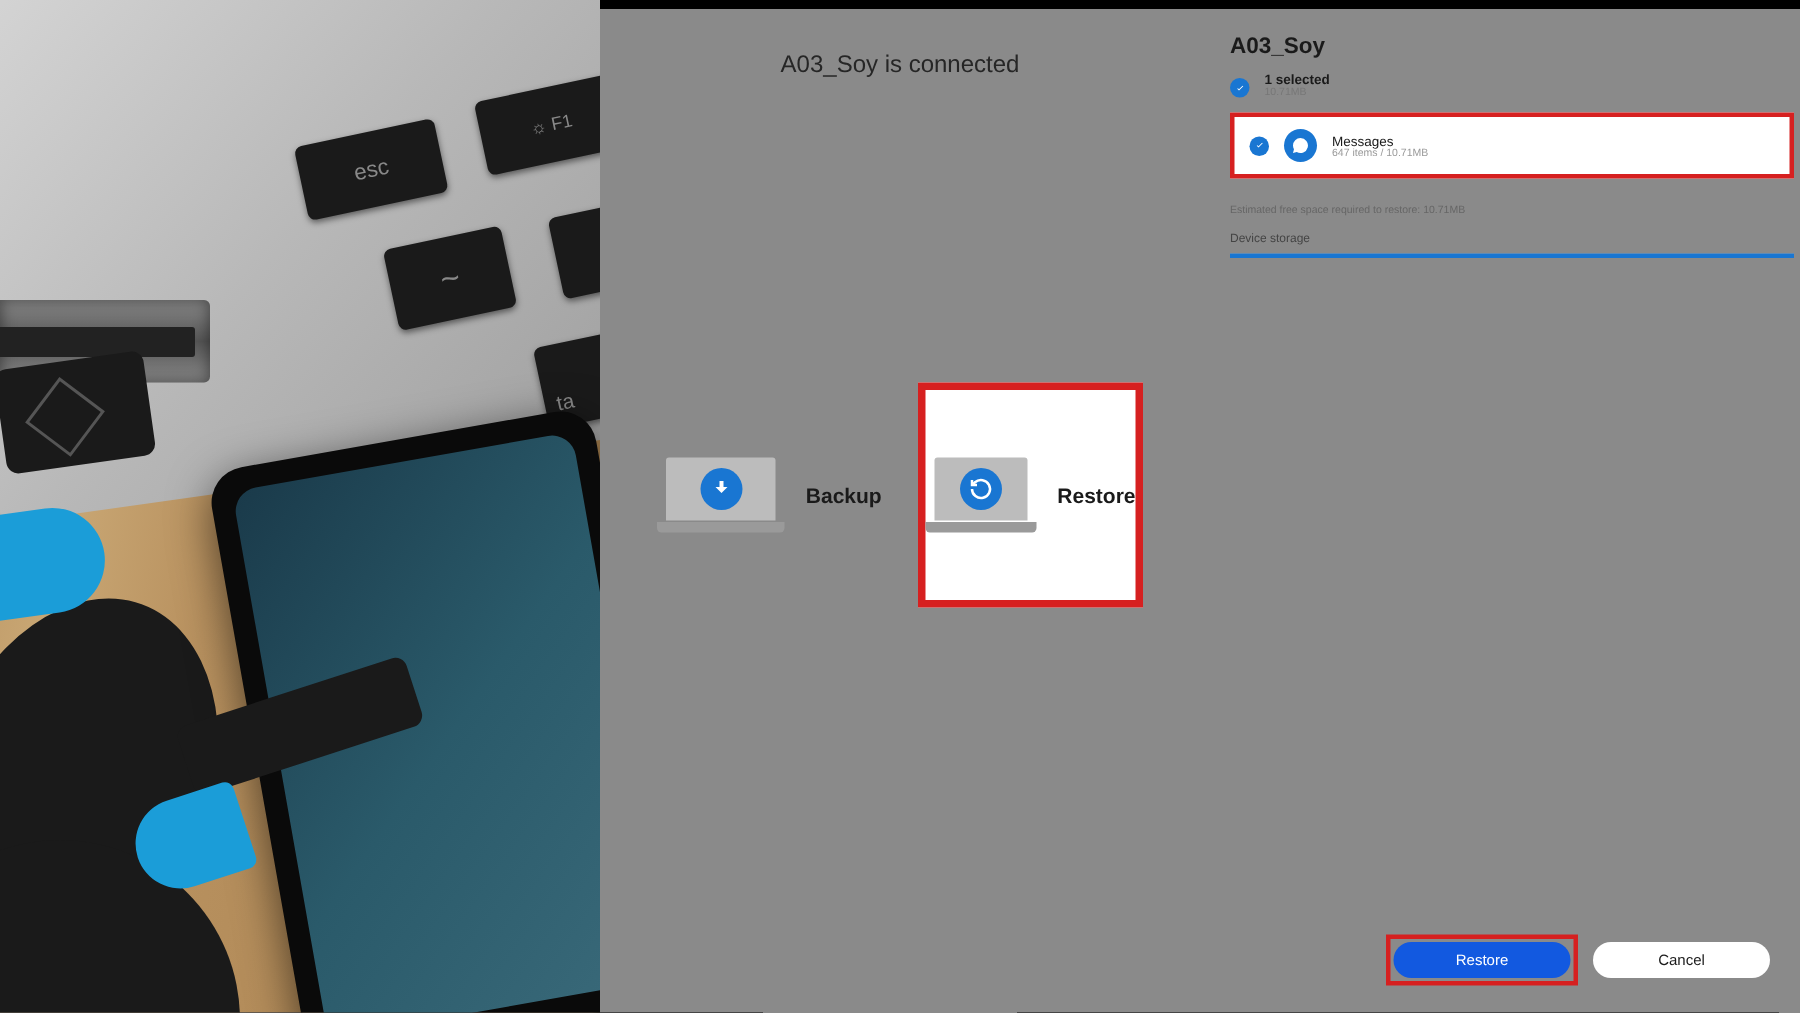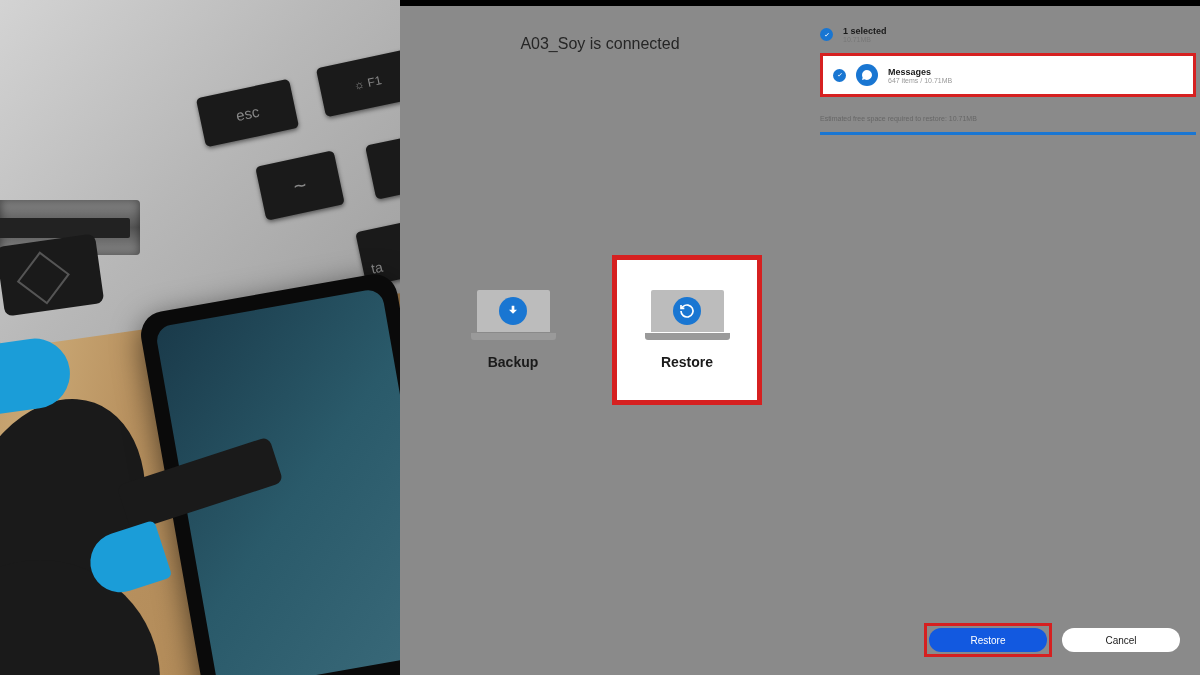--- a/index.html
+++ b/index.html
@@ -23,39 +23,39 @@
 .phone{position:absolute;right:-30px;top:290px;width:260px;height:400px;background:#0a0a0a;border-radius:24px;transform:rotate(-10deg);box-shadow:0 8px 30px rgba(0,0,0,0.6)}
 .phone-screen{position:absolute;left:15px;top:15px;right:15px;bottom:15px;background:linear-gradient(135deg,#1a3a4a 0%,#2a5a6a 50%,#3a6a7a 100%);border-radius:16px}
 .cable2{position:absolute;left:120px;top:460px;width:160px;height:48px;background:#1a1a1a;border-radius:8px;transform:rotate(-18deg)}
 .cable2::after{content:'';position:absolute;right:10px;top:14px;color:#666;font-size:11px;letter-spacing:2px}
 .cable2-blue{position:absolute;left:90px;top:530px;width:75px;height:60px;background:#1b9dd8;border-radius:40px 8px 8px 40px;transform:rotate(-18deg)}
 .cable2-wire{position:absolute;left:-80px;top:560px;width:240px;height:240px;background:#1a1a1a;border-radius:50%}
 
 .middle-panel{width:400px;height:675px;background:#8a8a8a;position:relative;padding-top:35px}
 .connected-title{text-align:center;font-size:16px;color:#262626;font-weight:400}
 .options{position:absolute;top:255px;left:0;right:0;display:flex;justify-content:center;gap:24px}
-.option-card{width:150px;height:150px;display:flex;flex-direction:column;align-items:center;justify-content:center;gap:14px}
+.option-card{width:150px;height:150px;display:flex;flex-direction:row;align-items:center;justify-content:center;gap:14px}
 .option-card.highlighted{background:#fff;border:5px solid #d62020}
 .laptop-icon{width:85px;height:50px;position:relative}
 .laptop-top{position:absolute;top:0;left:6px;right:6px;height:42px;background:#bcbcbc;border-radius:2px 2px 0 0;display:flex;align-items:center;justify-content:center}
 .laptop-base{position:absolute;bottom:0;left:0;right:0;height:7px;background:#9a9a9a;border-radius:0 0 3px 3px}
 .circle-icon{width:28px;height:28px;border-radius:50%;background:#1976d2;display:flex;align-items:center;justify-content:center}
 .option-label{font-size:14px;font-weight:600;color:#1a1a1a}
 
 .right-panel{width:400px;height:675px;background:#8a8a8a;position:relative;padding:22px 0 0 20px}
 .device-title{font-size:15px;font-weight:700;color:#1a1a1a;margin-bottom:5px}
 .device-desc{font-size:8px;color:#555;margin-bottom:22px;line-height:1.4}
-.selected-row{display:flex;align-items:center;gap:10px;padding:4px 0;margin-bottom:6px}
+.selected-row{display:flex;align-items:flex-end;gap:10px;padding:4px 0;margin-bottom:6px}
 .check-circle{width:13px;height:13px;border-radius:50%;background:#1976d2;display:flex;align-items:center;justify-content:center;flex-shrink:0}
 .check-circle svg{width:8px;height:8px}
 .selected-text{font-size:9px;font-weight:600;color:#1a1a1a}
 .selected-sub{font-size:7px;color:#777}
 .item-row{background:#fff;border:3px solid #d62020;padding:8px 10px;display:flex;align-items:center;gap:10px;margin-right:4px;margin-bottom:18px}
 .item-icon{width:22px;height:22px;border-radius:50%;background:#1976d2;display:flex;align-items:center;justify-content:center;flex-shrink:0}
-.item-name{font-size:9px;font-weight:700;color:#1a1a1a}
+.item-name{font-size:9px;font-weight:400;color:#1a1a1a}
 .item-sub{font-size:7px;color:#999}
 .free-space{font-size:7px;color:#666;margin-bottom:10px}
 .storage-label{font-size:8px;color:#444;margin-bottom:6px}
 .storage-bar{height:3px;background:#b8b8b8;margin-right:4px;position:relative}
 .storage-fill{position:absolute;left:0;top:0;bottom:0;width:100%;background:#1976d2}
 .bottom-actions{position:absolute;bottom:18px;right:20px;display:flex;gap:10px;align-items:center}
 .restore-wrap{border:3px solid #d62020;padding:2px}
 .btn{width:118px;height:24px;border-radius:12px;display:flex;align-items:center;justify-content:center;font-size:10px;font-weight:500;cursor:pointer;border:none}
 .btn-primary{background:#1259e0;color:#fff}
 .btn-secondary{background:#ffffff;color:#1a1a1a}
@@ -115,20 +115,21 @@
           </div>
         </div>
         <div class="laptop-base"></div>
       </div>
       <div class="option-label">Restore</div>
     </div>
   </div>
 </div>
 
 <div class="right-panel">
+  <div class="device-title">A03_Soy</div>
 
   <div class="selected-row">
     <div class="check-circle">
       <svg viewBox="0 0 24 24" fill="#fff">
           <path d="M9 16.2l-3.5-3.5 1.4-1.4L9 13.4l7.1-7.1 1.4 1.4z"></path>
         </svg>
     </div>
     <div>
       <div class="selected-text">1 selected</div>
       <div class="selected-sub">10.71MB</div>
@@ -146,20 +147,21 @@
           <path d="M12 2a10 10 0 0 0-10 10c0 1.8.5 3.5 1.3 5L2 22l5-1.3A10 10 0 1 0 12 2z"></path>
         </svg>
     </div>
     <div>
       <div class="item-name">Messages</div>
       <div class="item-sub">647 items / 10.71MB</div>
     </div>
   </div>
 
   <div class="free-space">Estimated free space required to restore: 10.71MB</div>
+  <div class="storage-label">Device storage</div>
   <div class="storage-bar">
     <div class="storage-fill"></div>
   </div>
 
   <div class="bottom-actions">
     <div class="restore-wrap">
       <button class="btn btn-primary">Restore</button>
     </div>
     <button class="btn btn-secondary">Cancel</button>
   </div>

